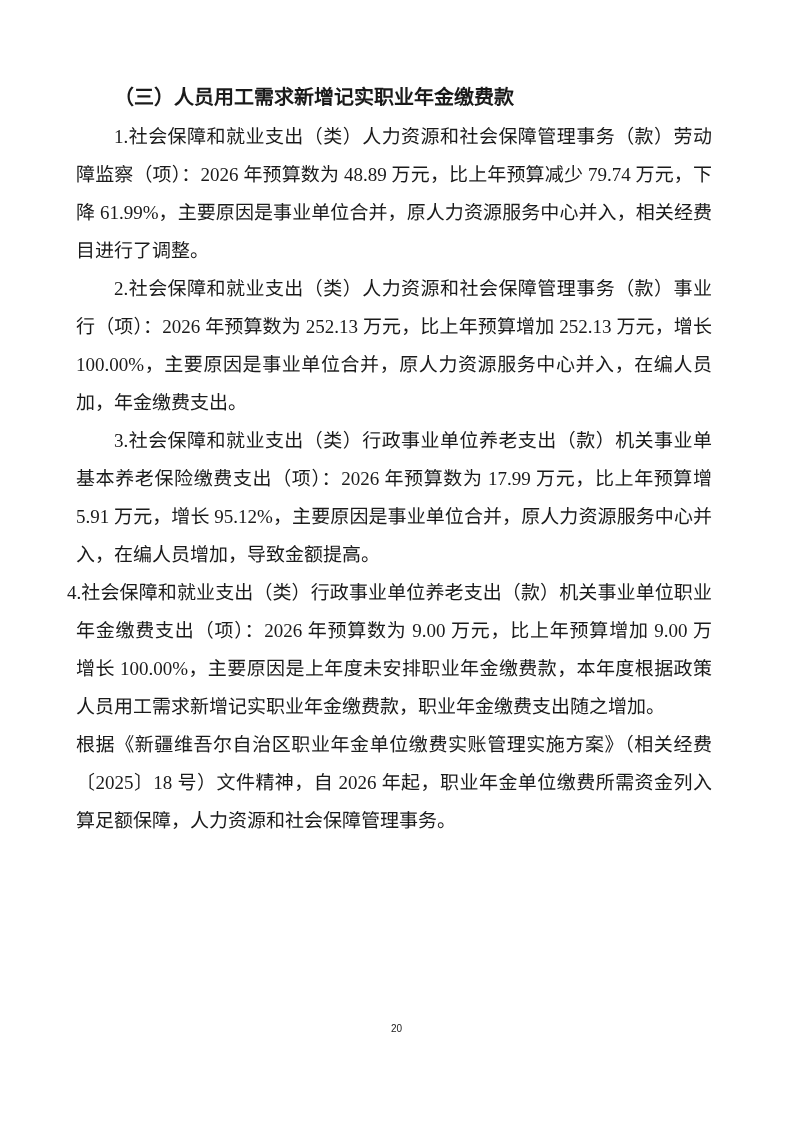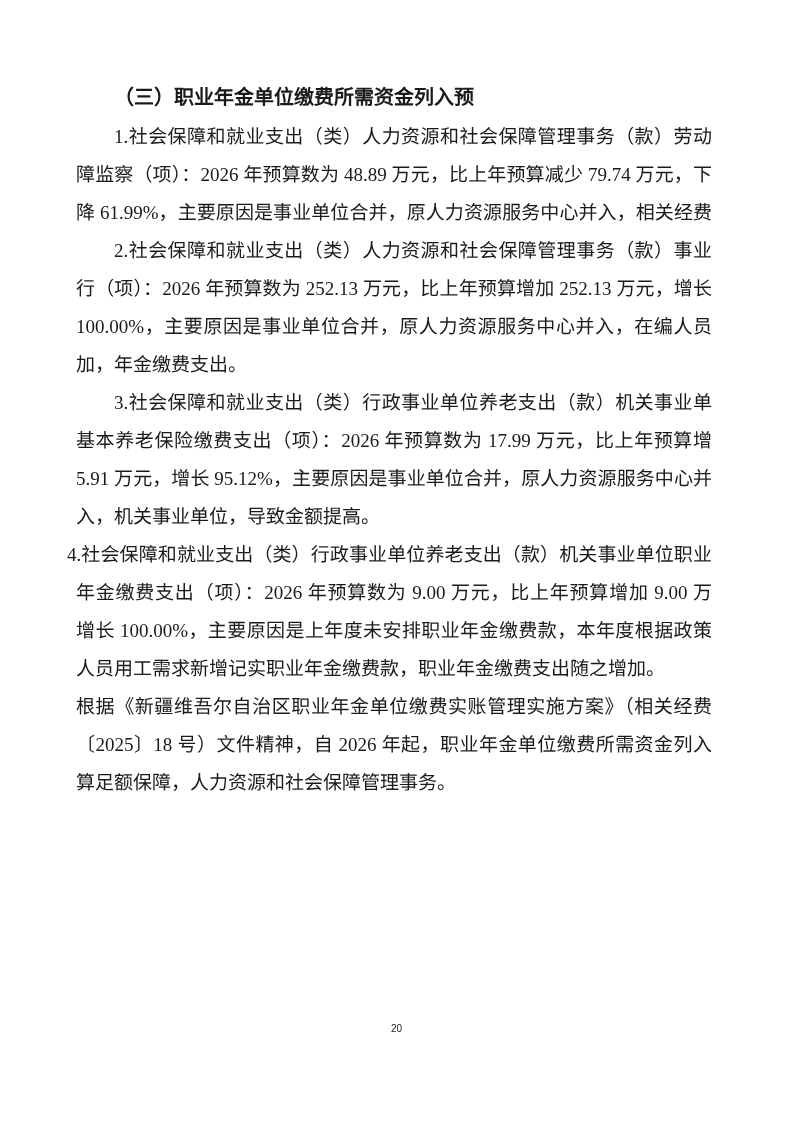--- a/index.html
+++ b/index.html
@@ -66,40 +66,41 @@
     line-height: 16px;
     color: #1a1a1a;
   }
 </style>
 </head>
 <body>
 
 <div class="page">
   <div class="content">
 
-    <h2 class="heading">（三）职业年金单位缴费所需资金列入预</h2>
+    <h2 class="heading">（三）人员用工需求新增记实职业年金缴费款</h2>
 
     <div class="para">
       <div class="line first-indent">1.社会保障和就业支出（类）人力资源和社会保障管理事务（款）劳动保</div>
       <div class="line">障监察（项）：2026 年预算数为 48.89 万元，比上年预算减少 79.74 万元，下</div>
       <div class="line">降 61.99%，主要原因是事业单位合并，原人力资源服务中心并入，相关经费项</div>
+      <div class="line last">目进行了调整。</div>
     </div>
 
     <div class="para">
       <div class="line first-indent">2.社会保障和就业支出（类）人力资源和社会保障管理事务（款）事业运</div>
       <div class="line">行（项）：2026 年预算数为 252.13 万元，比上年预算增加 252.13 万元，增长</div>
       <div class="line">100.00%，主要原因是事业单位合并，原人力资源服务中心并入，在编人员增</div>
       <div class="line last">加，年金缴费支出。</div>
     </div>
 
     <div class="para">
       <div class="line first-indent">3.社会保障和就业支出（类）行政事业单位养老支出（款）机关事业单位</div>
       <div class="line">基本养老保险缴费支出（项）：2026 年预算数为 17.99 万元，比上年预算增加</div>
       <div class="line">5.91 万元，增长 95.12%，主要原因是事业单位合并，原人力资源服务中心并</div>
-      <div class="line last">入，机关事业单位，导致金额提高。</div>
+      <div class="line last">入，在编人员增加，导致金额提高。</div>
     </div>
 
     <div class="para">
       <div class="line outdent">4.社会保障和就业支出（类）行政事业单位养老支出（款）机关事业单位职业</div>
       <div class="line">年金缴费支出（项）：2026 年预算数为 9.00 万元，比上年预算增加 9.00 万元，</div>
       <div class="line">增长 100.00%，主要原因是上年度未安排职业年金缴费款，本年度根据政策及</div>
       <div class="line last">人员用工需求新增记实职业年金缴费款，职业年金缴费支出随之增加。</div>
     </div>
 
     <div class="para">

